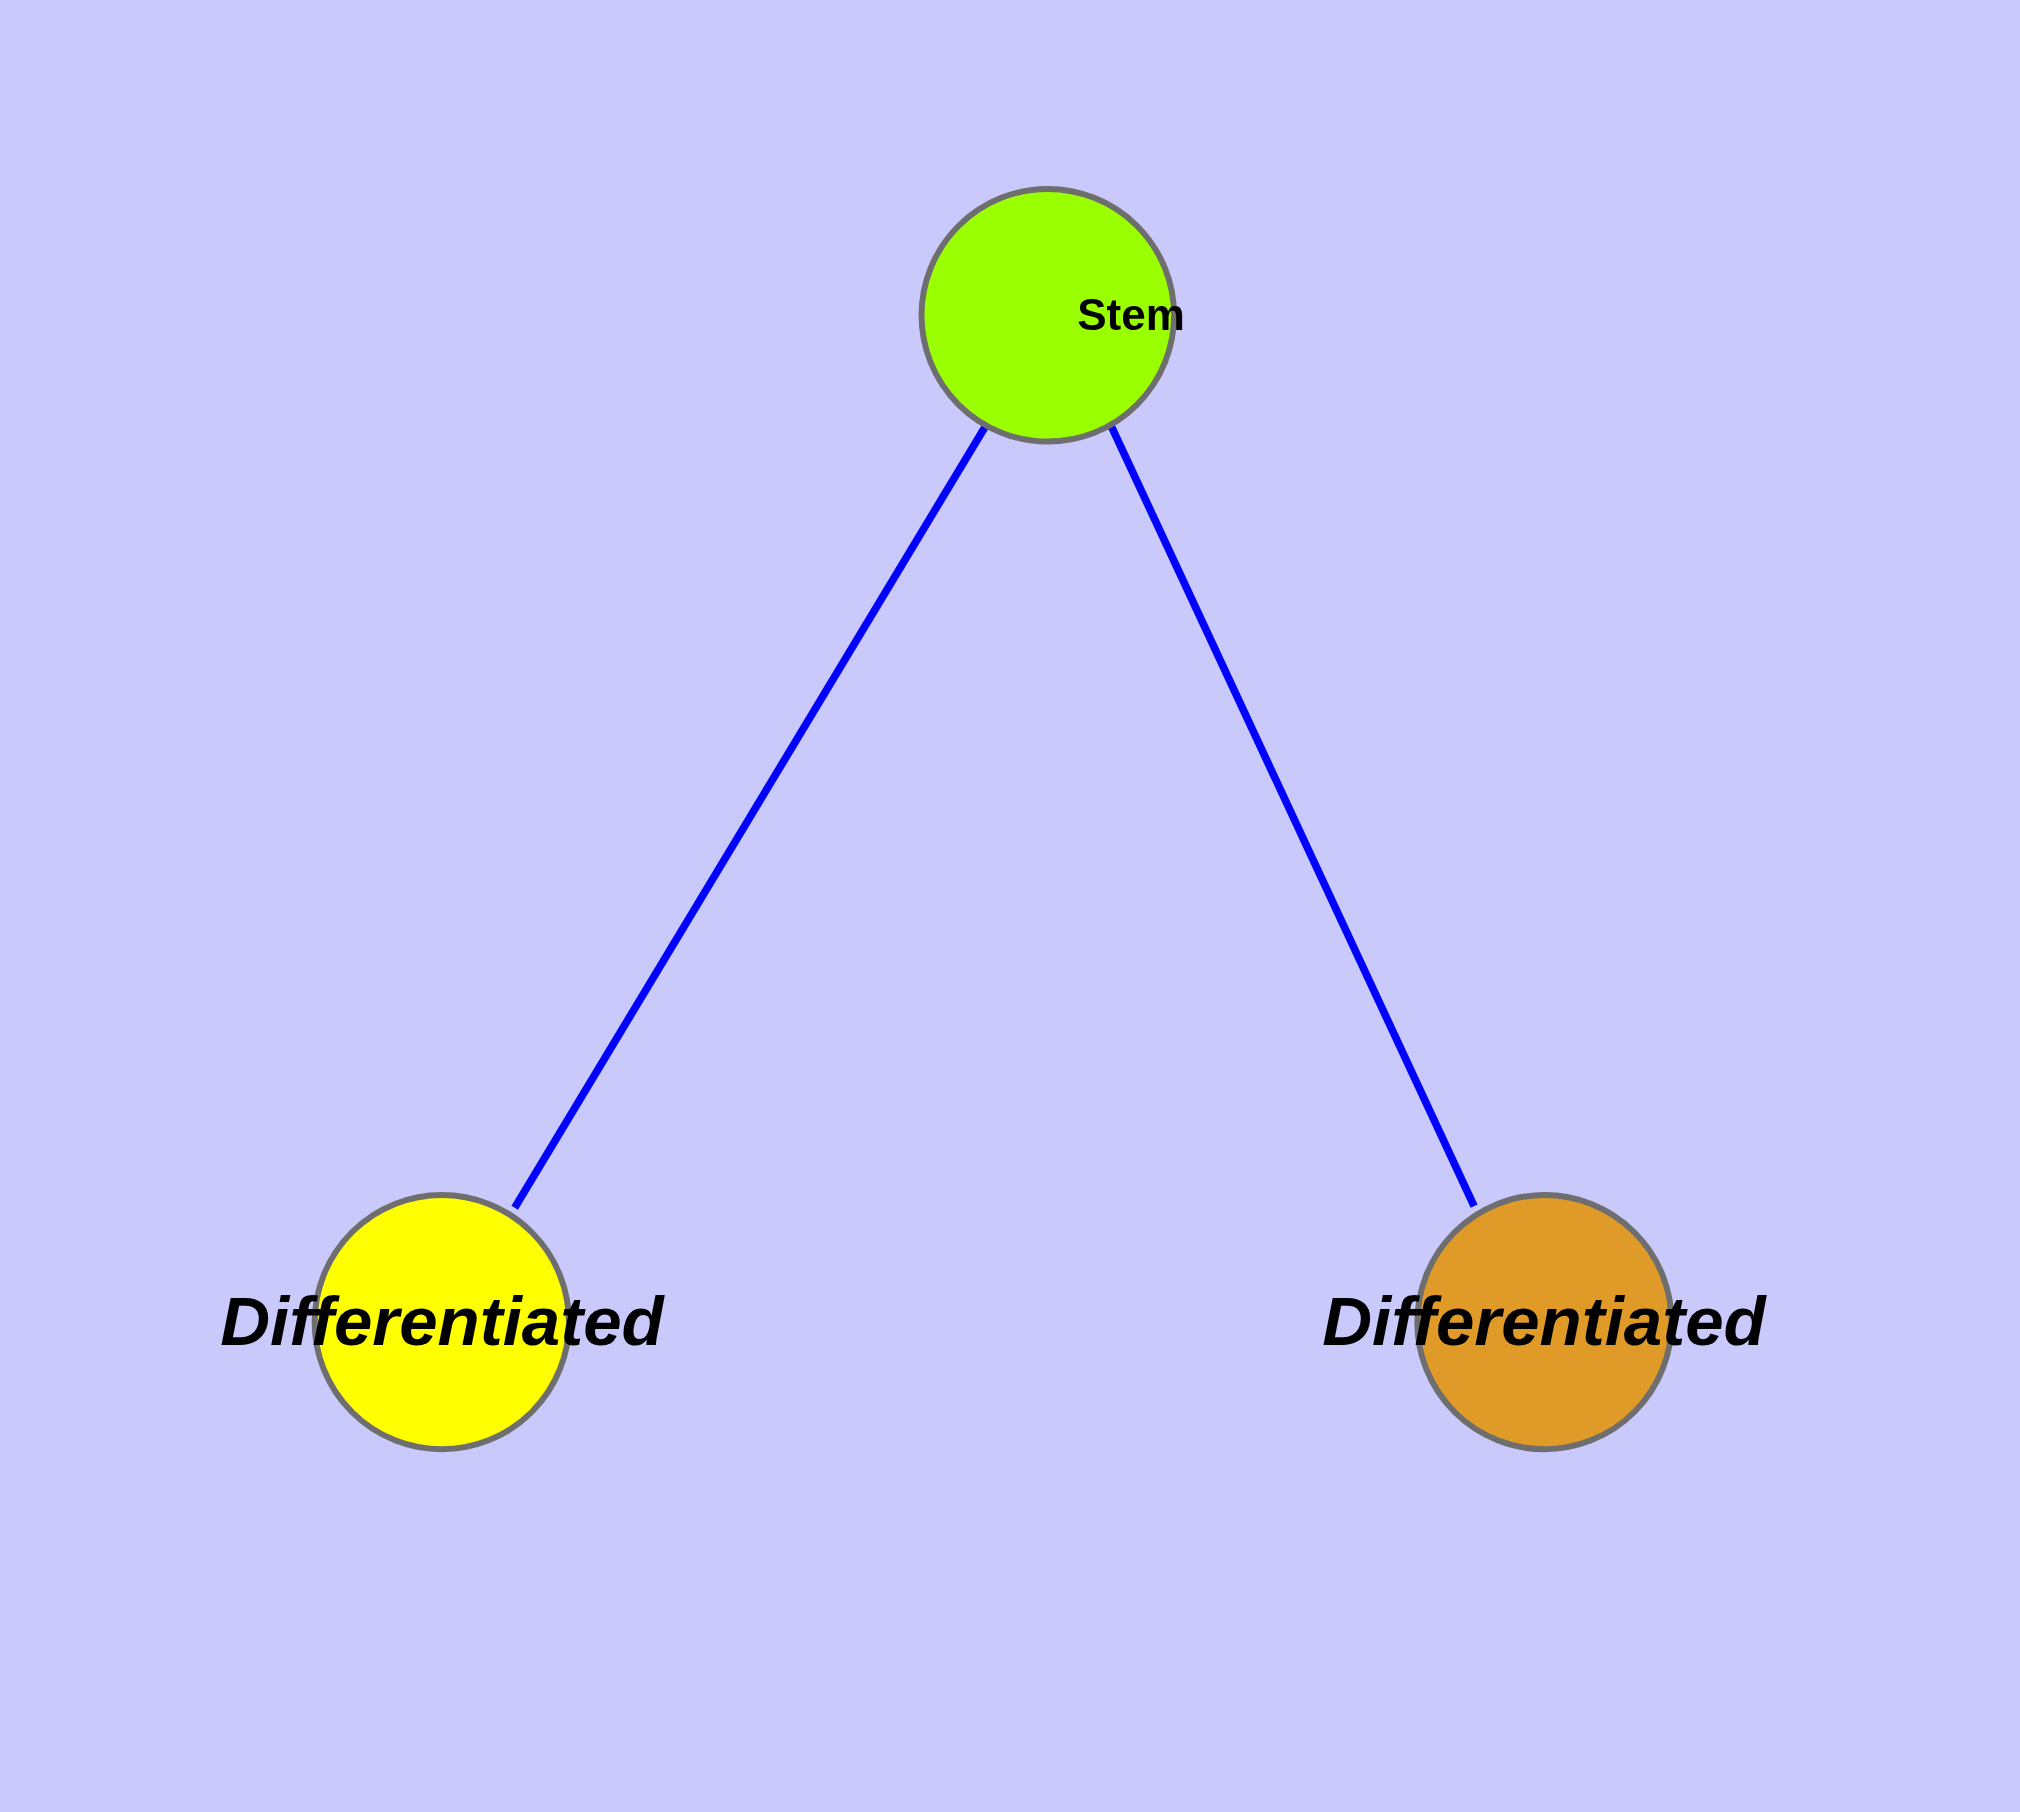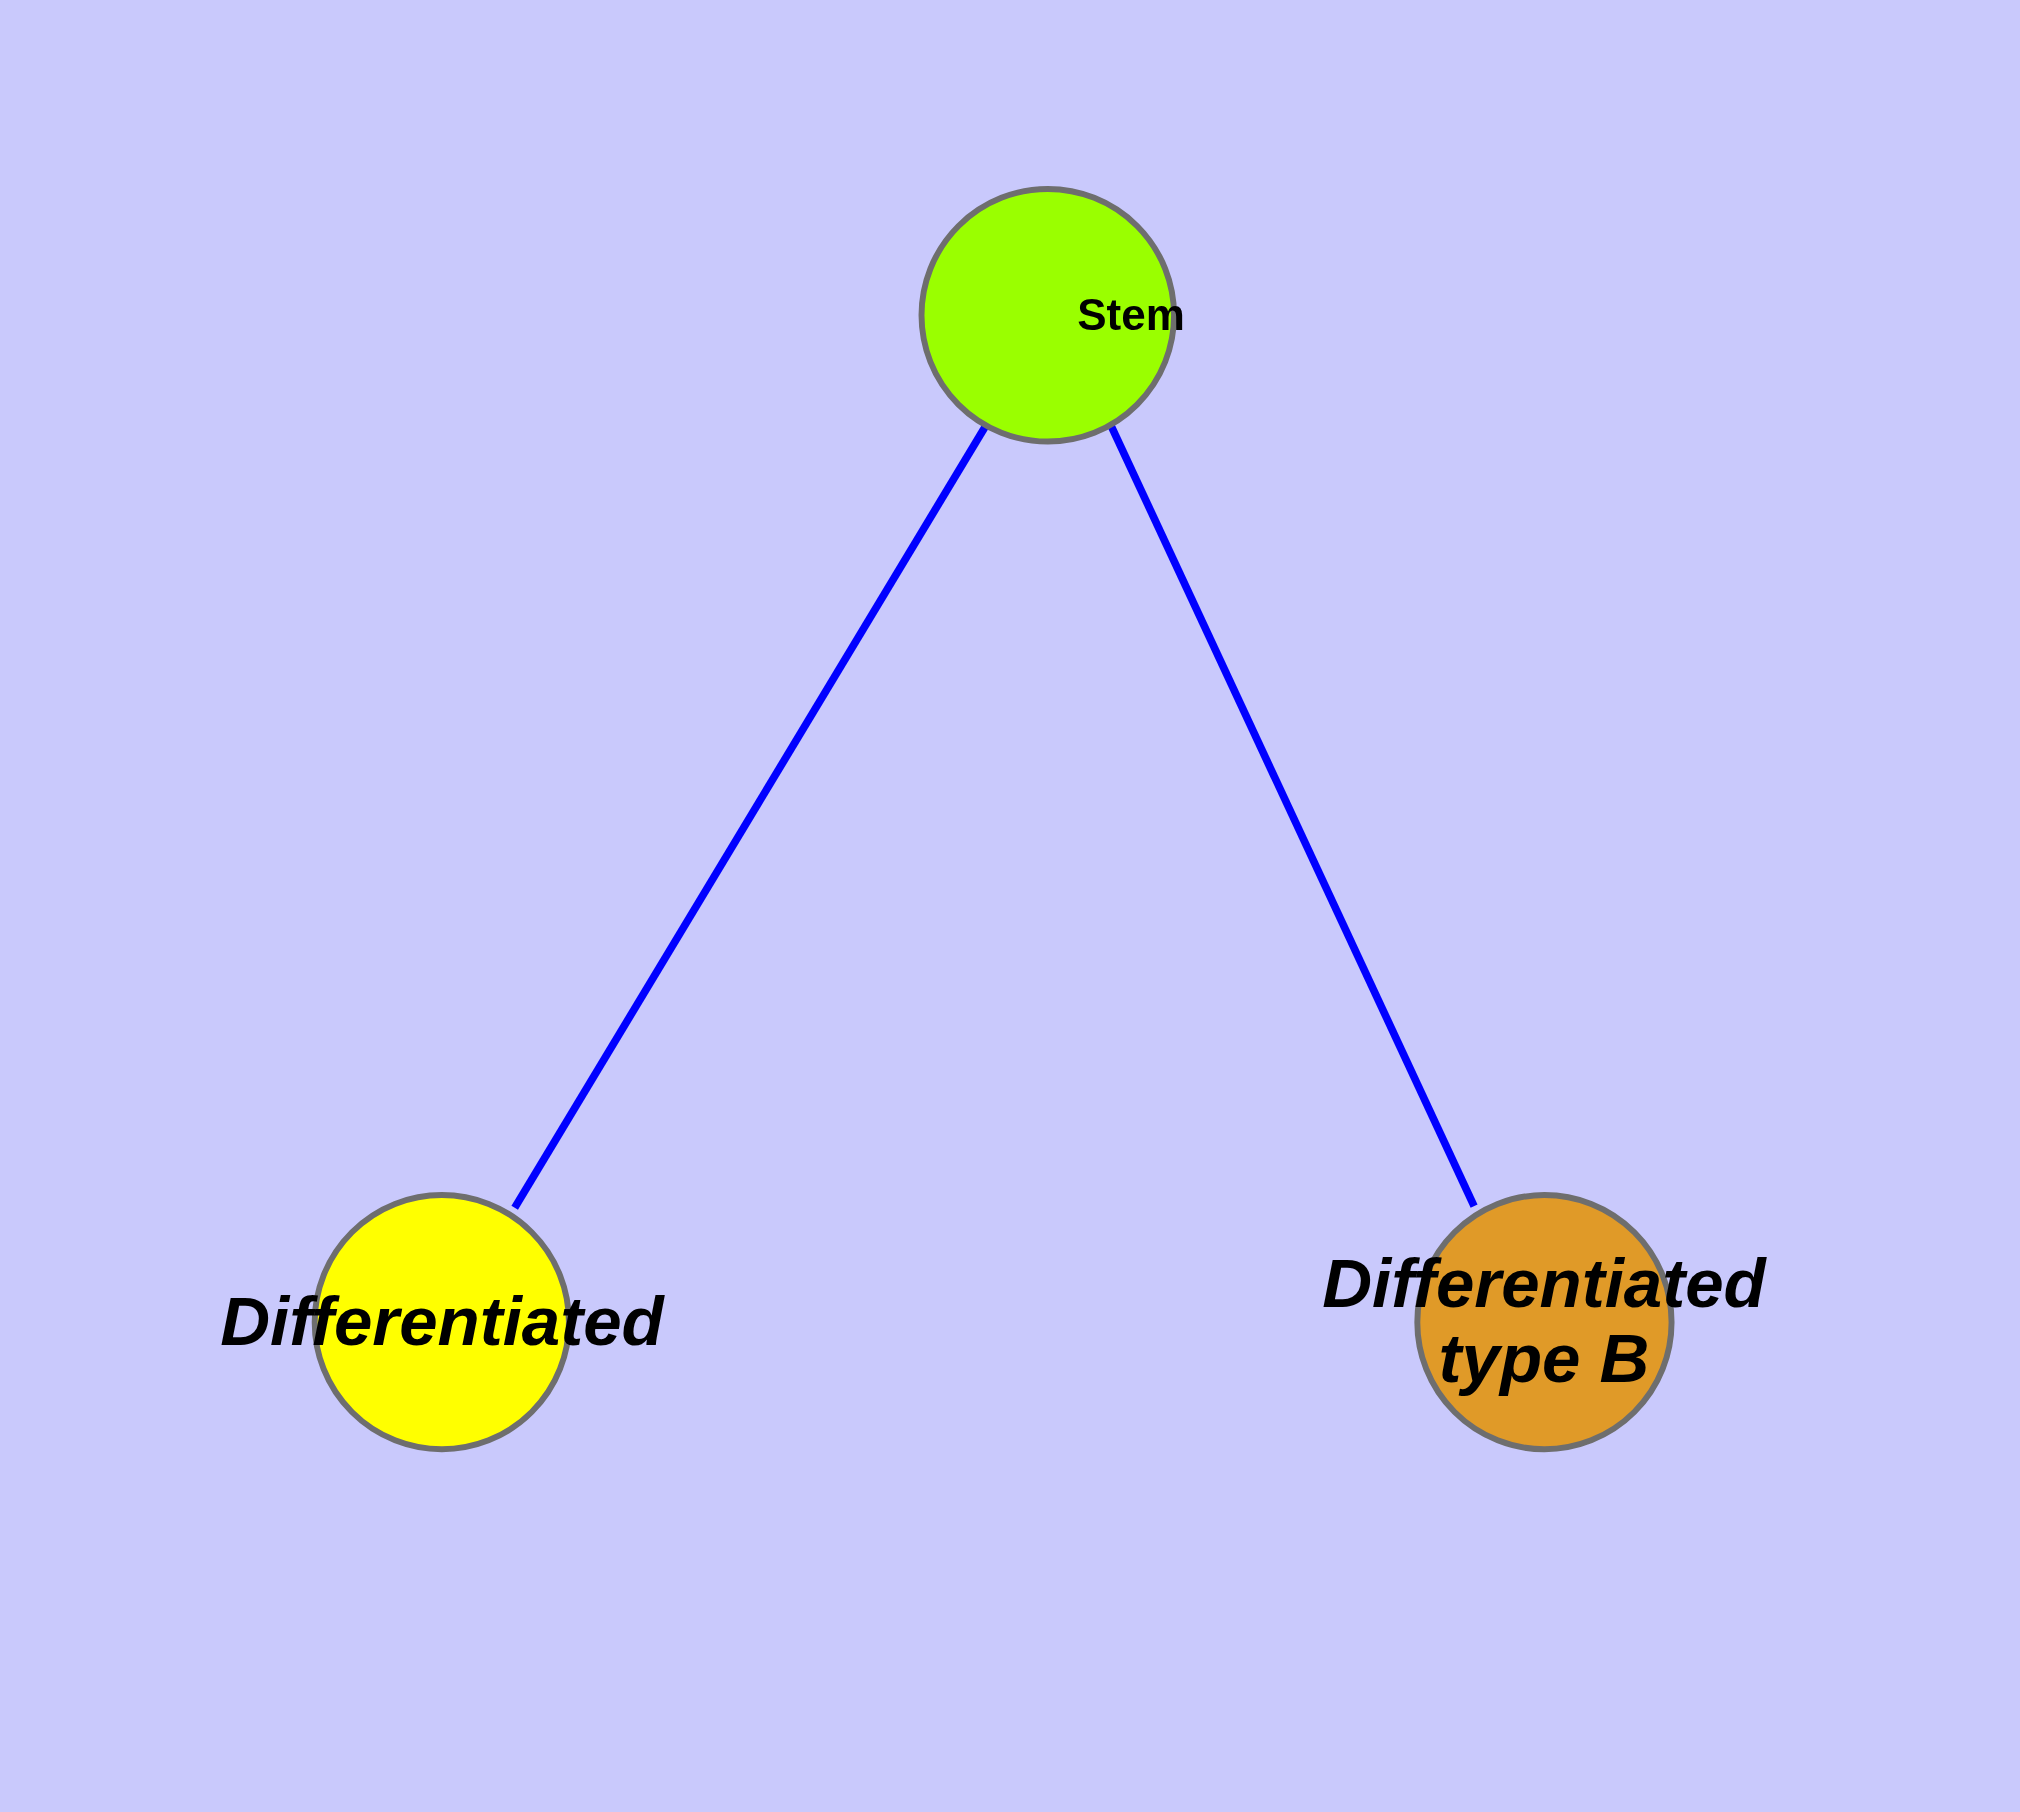--- a/index.html
+++ b/index.html
@@ -68,17 +68,16 @@
   <div class="node-label root" style="left: 1095px; top: 315px; font-size: 44px; color: rgb(0, 0, 0); margin-left: 36px;">
     <span class="label-line">Stem</span>
   </div>
 
   <div class="node-label leaf" style="left: 442px; top: 1322px; font-size: 69px; color: rgb(0, 0, 0);">
     <span class="label-line">Differentiated</span>
   </div>
 
   <div class="node-label leaf" style="left: 1544px; top: 1322px; font-size: 69px; color: rgb(0, 0, 0);">
     <span class="label-line">Differentiated</span>
-    <span class="label-line">type B</span>
   </div>
 
 </div>
 
 
 </body></html>

